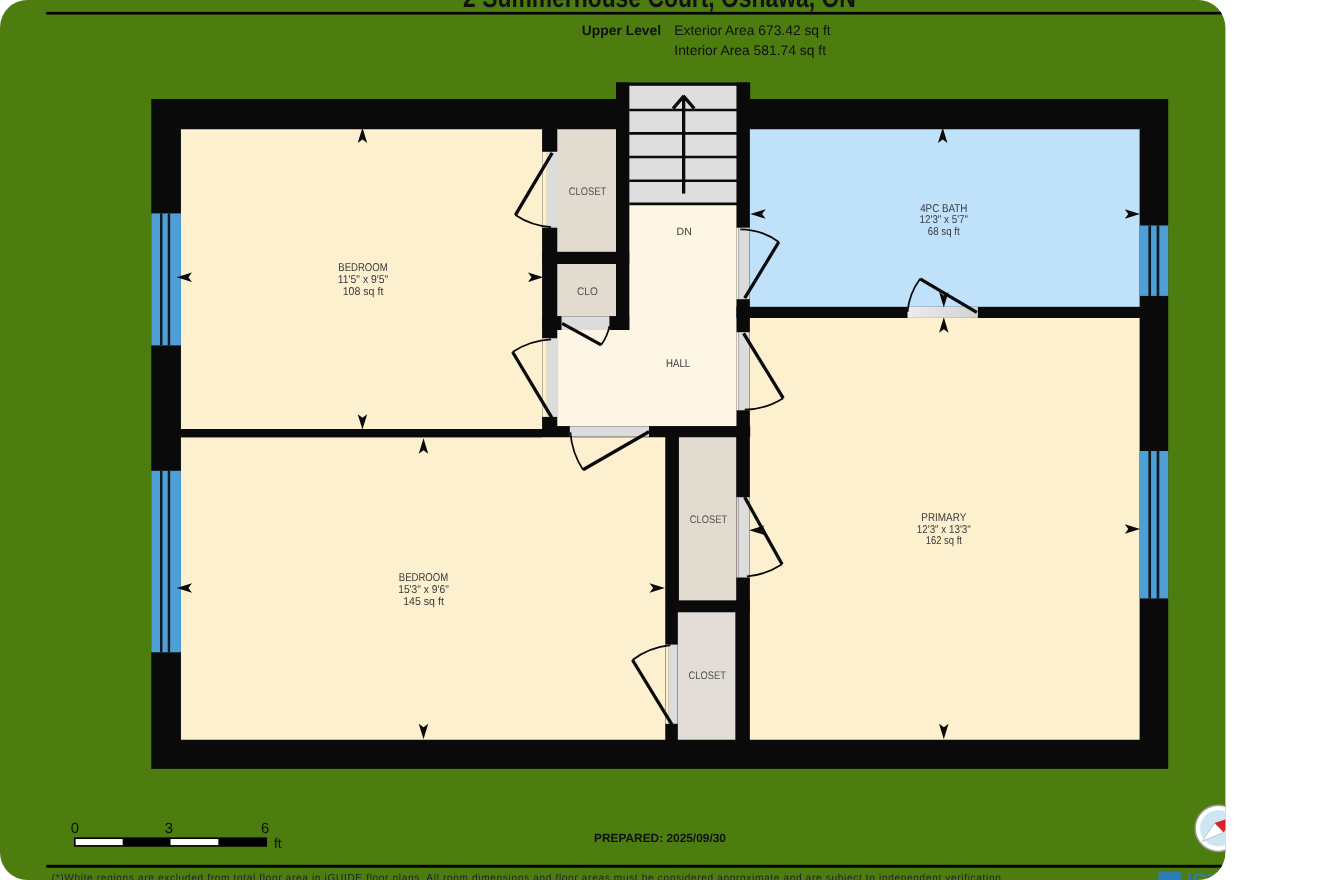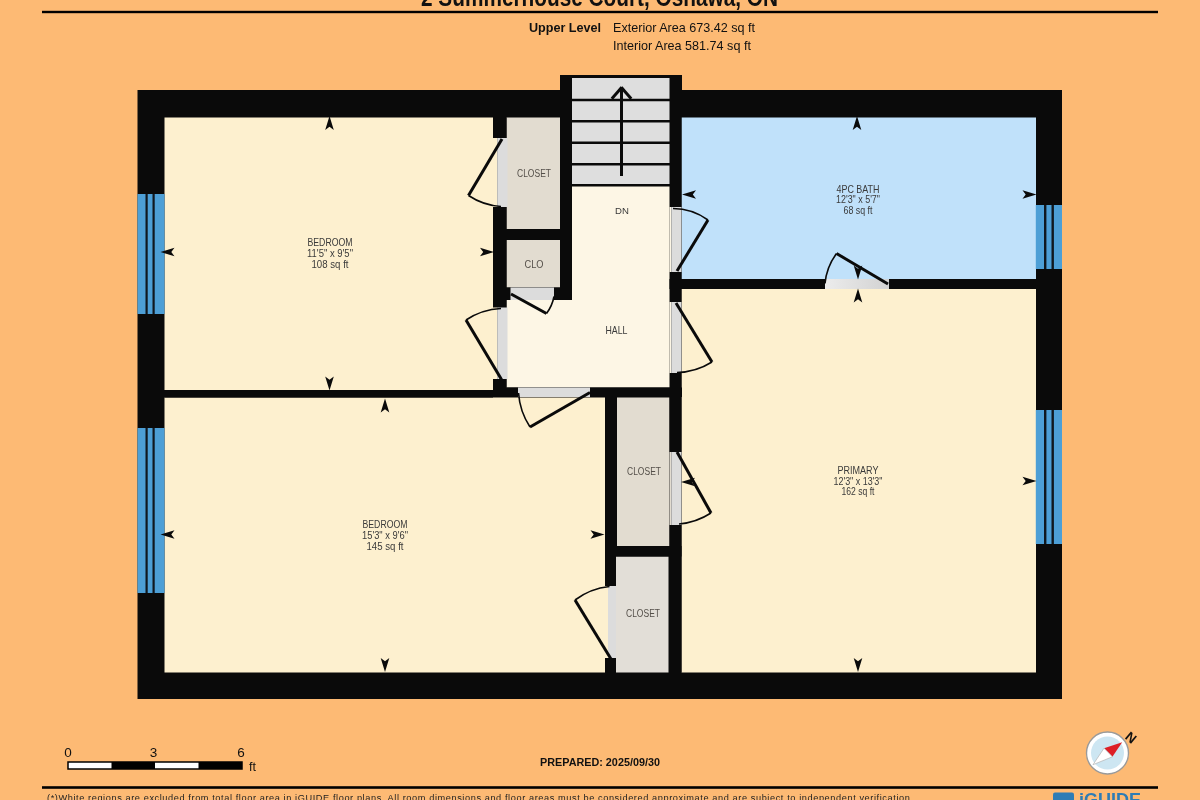--- a/index.html
+++ b/index.html
@@ -1,17 +1,17 @@
 <!DOCTYPE html>
 <html><head>
 <meta charset="utf-8">
 <style>
   html,body{margin:0;padding:0;background:#fff;}
-  #page{position:relative;width:1200px;height:800px;overflow:hidden;background:#fdba74;
-        font-family:"Liberation Sans", sans-serif;}
+  #page{position:relative;width:1114px;height:800px;overflow:hidden;background:#4d7c0f;
+        font-family:"Liberation Sans", sans-serif;border-radius:25px;}
   svg{position:absolute;left:0;top:0;}
   text{font-family:"Liberation Sans", sans-serif;}
 </style>
 </head>
 <body>
 <div id="page">
 <svg width="1200" height="800" viewBox="0 0 1200 800">
   <defs>
     <linearGradient id="thg" x1="0" y1="0" x2="1" y2="0">
       <stop offset="0" stop-color="#ececec"></stop>

